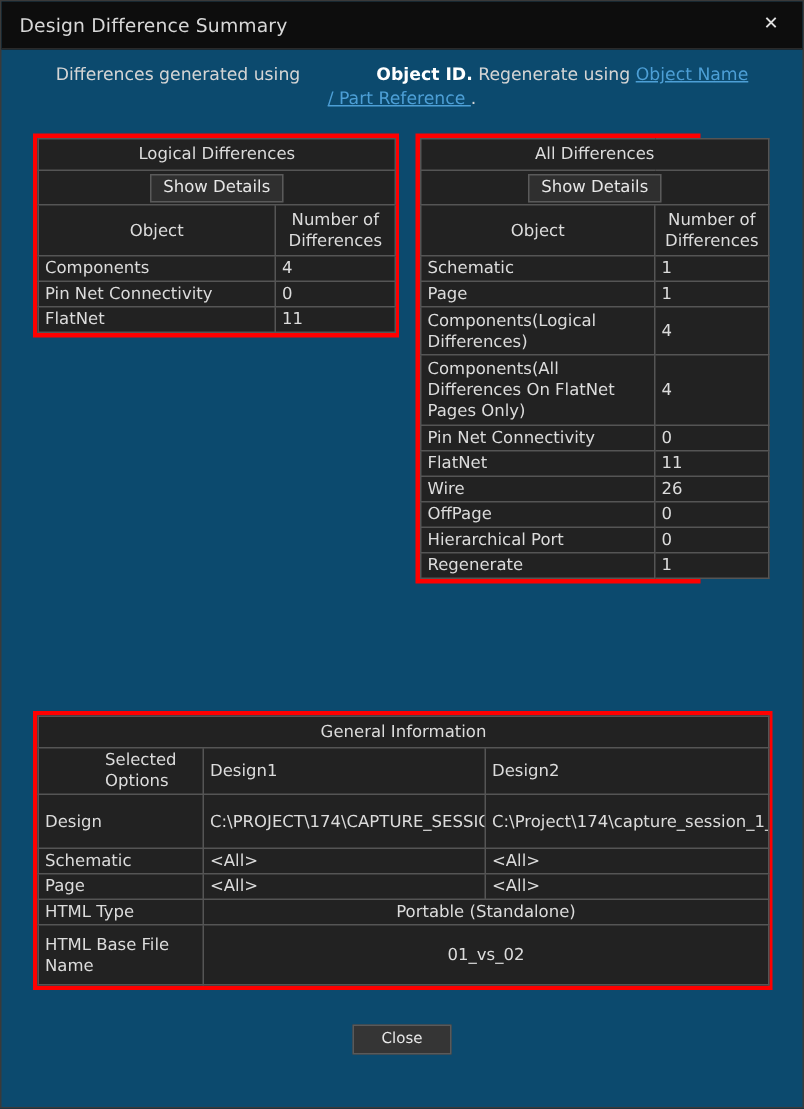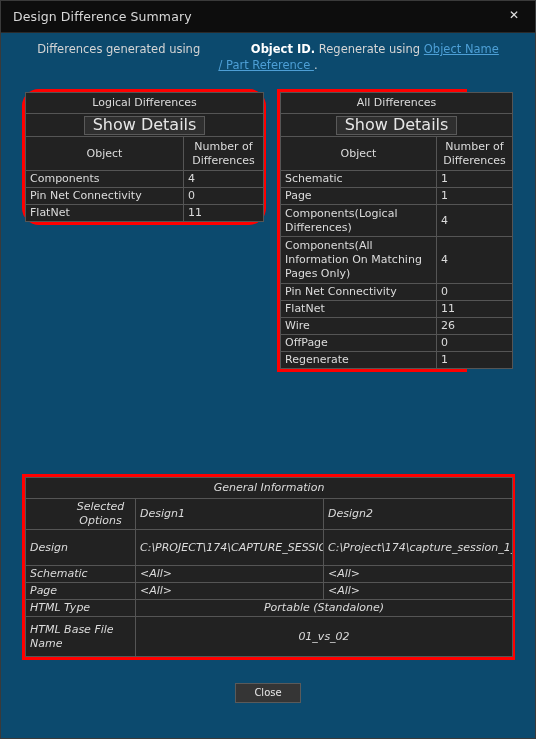--- a/index.html
+++ b/index.html
@@ -91,47 +91,47 @@
   .btnrow-inner {
     display: flex;
     justify-content: center;
     align-items: center;
     height: 100%;
   }
   .sd-btn {
     background: #2f2f2f;
     border: 1px solid #5a5a5a;
     color: #e6e6e6;
-    font-size: 16px;
+    font-size: 11px;
     font-family: "DejaVu Sans", sans-serif;
     padding: 1px 8px 2px 8px;
     cursor: pointer;
     line-height: 14px;
   }
   .hdr {
     font-weight: bold;
     color: #ffffff;
     text-align: center !important;
     font-size: 11px;
   }
   .objhdr { text-align: center !important; }
   .rowname { font-weight: bold; color: #ffffff; }
   .rowval  { color: #dcdcdc; }
 
   
-  #logical-panel { left: 21px; top: 88px; width: 244px; border-radius: 17px; }
+  #logical-panel { left: 21px; top: 88px; width: 244px; }
   
   #all-panel { left: 276px; top: 88px; width: 190px; }
   
   #general-panel { left: 21px; top: 473px; width: 493px; }
 
-  #general-panel td { font-size: 11px; font-style: italic; }
+  #general-panel td { font-size: 11px; }
   .gi-cap { text-align:center !important; height: 21px; font-size: 11.5px; }
   .gi-hdr { font-weight: bold; color:#ffffff; text-align:left; }
-  .gi-hdr.left { text-align:center;padding-left:44px; }
+  .gi-hdr.left { text-align:left;padding-left:44px; }
   .gi-label { color:#dcdcdc; }
   .gi-center { text-align:center !important; }
 
   
   .footer {
     position: absolute;
     left: 0; right: 0; top: 682px;
     display: flex; justify-content: center;
   }
   .close-main {
@@ -222,37 +222,41 @@
         </tr>
         <tr>
           <td class="rowname">Page</td>
           <td class="rowval">1</td>
         </tr>
         <tr>
           <td class="rowname" style="height:32px">Components(Logical Differences)</td>
           <td class="rowval">4</td>
         </tr>
         <tr>
-          <td class="rowname" style="height:47px">Components(All Information On Matching Pages Only)</td>
+          <td class="rowname" style="height:47px">Components(All Differences On FlatNet Pages Only)</td>
           <td class="rowval">4</td>
         </tr>
         <tr>
           <td class="rowname">Pin Net Connectivity</td>
           <td class="rowval">0</td>
         </tr>
         <tr>
           <td class="rowname">FlatNet</td>
           <td class="rowval">11</td>
         </tr>
         <tr>
           <td class="rowname">Wire</td>
           <td class="rowval">26</td>
         </tr>
         <tr>
           <td class="rowname">OffPage</td>
+          <td class="rowval">0</td>
+        </tr>
+        <tr>
+          <td class="rowname">Hierarchical Port</td>
           <td class="rowval">0</td>
         </tr>
         <tr>
           <td class="rowname">Regenerate</td>
           <td class="rowval">1</td>
         </tr>
       </tbody>
     </table>
   </div>
 

